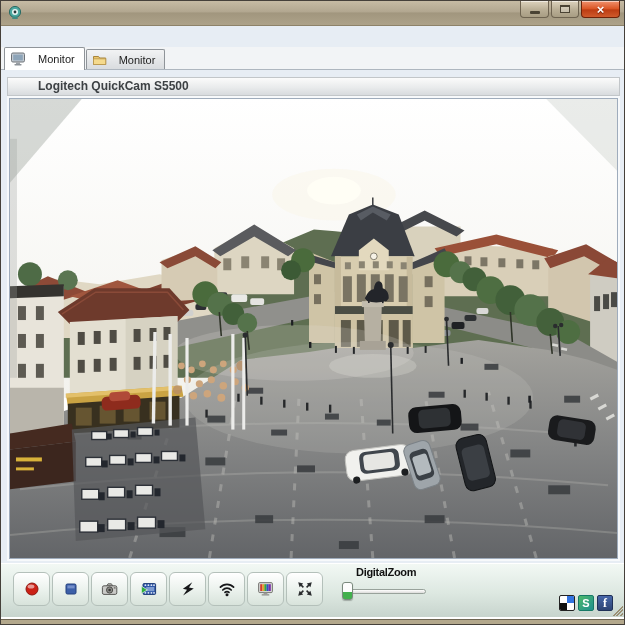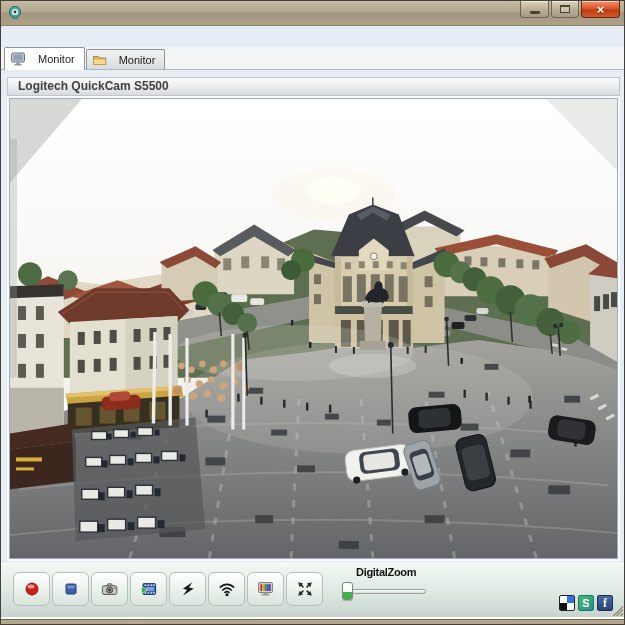--- a/index.html
+++ b/index.html
@@ -54,21 +54,21 @@
     border:1px solid #8f9499;border-bottom:none;border-radius:2px 2px 0 0;
     background:linear-gradient(180deg,#f2f3f4,#d9dcdf);margin-right:1px;
   }
   .tab.active{height:23px;background:#fff;margin-bottom:-1px;padding-bottom:1px;}
   
   .content{position:absolute;left:0;top:69px;width:100%;height:493px;background:#e7edf4;}
   .camheader{
     position:absolute;left:6px;top:7px;width:613px;height:19px;
     background:linear-gradient(180deg,#fbfbfb,#e9ebec 55%,#d8dbde);
     border:1px solid #c2c6c9;
-    font-size:12px;font-weight:bold;color:#3d4144;line-height:17px;padding-left:10px;
+    font-size:12px;font-weight:bold;color:#3d4144;line-height:17px;padding-left:30px;
   }
   .videoframe{
     position:absolute;left:8px;top:28px;width:609px;height:461px;
     border:1px solid #9facbc;background:#fff;
     box-shadow:0 0 0 2px rgba(255,255,255,.65);
   }
   .videoframe svg{display:block;width:100%;height:100%;}
   
   .toolbar{
     position:absolute;left:0;top:562px;width:100%;height:54px;

